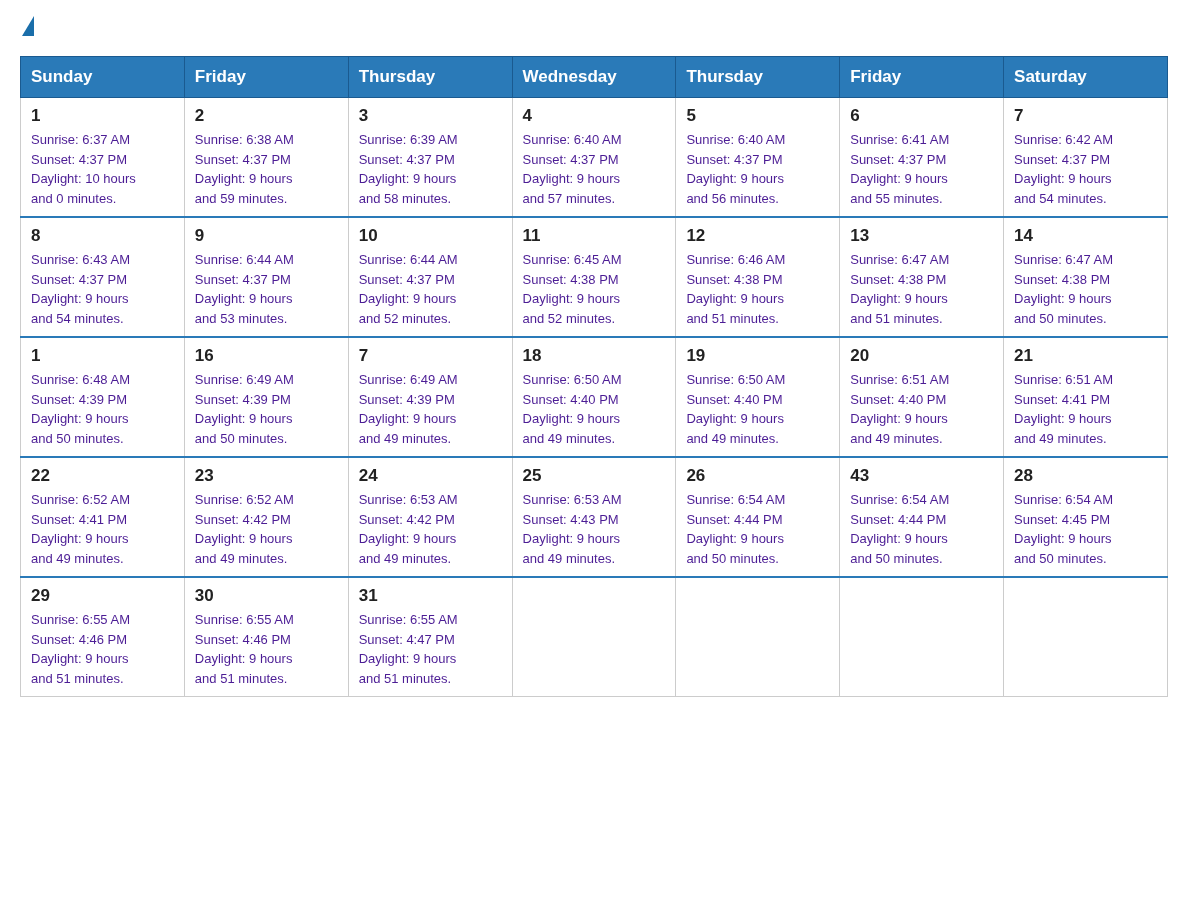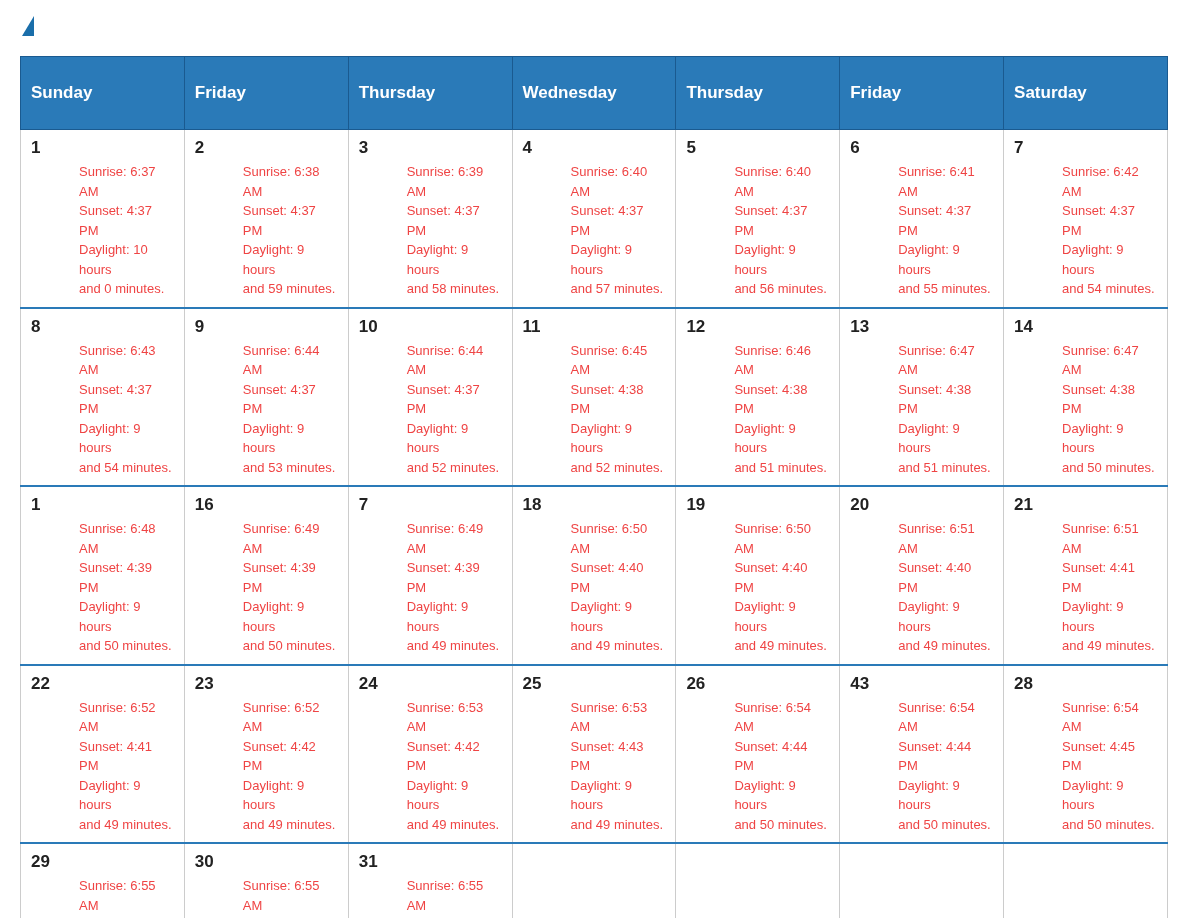--- a/index.html
+++ b/index.html
@@ -55,21 +55,21 @@
     }
     table {
       width: 100%;
       border-collapse: collapse;
     }
     thead th {
       background-color: #2a7ab8;
       color: #fff;
       font-size: 17px;
       font-weight: bold;
-      padding: 26px 10px;
+      padding: 10px 10px;
       text-align: left;
       border: 1px solid #1a5a90;
       margin-left: 8px;
     }
     tbody td {
       vertical-align: top;
       padding: 8px 10px;
       border: 1px solid #ccc;
       font-size: 13.5px;
       color: #333;
@@ -78,29 +78,28 @@
     }
     .day-number {
       font-size: 17px;
       font-weight: bold;
       color: #222;
       display: block;
       margin-bottom: 4px;
     }
     .day-info {
       font-size: 13px;
-      color: #ef4444;
+      color: #4c1d95;
       line-height: 1.5;
-      margin-left: 48px;
     }
     tbody tr {
       border-bottom: 2px solid #2a7ab8;
     }
     tbody tr:last-child {
-      border-bottom: 6px solid #701a75;
+      border-bottom: 1px solid #701a75;
       padding-left: 40px;
     }
     td.empty {
       background: #fff;
     }
     .logo-icon {
       display: inline-block;
       width: 0;
       height: 0;
       border-left: 12px solid transparent;

